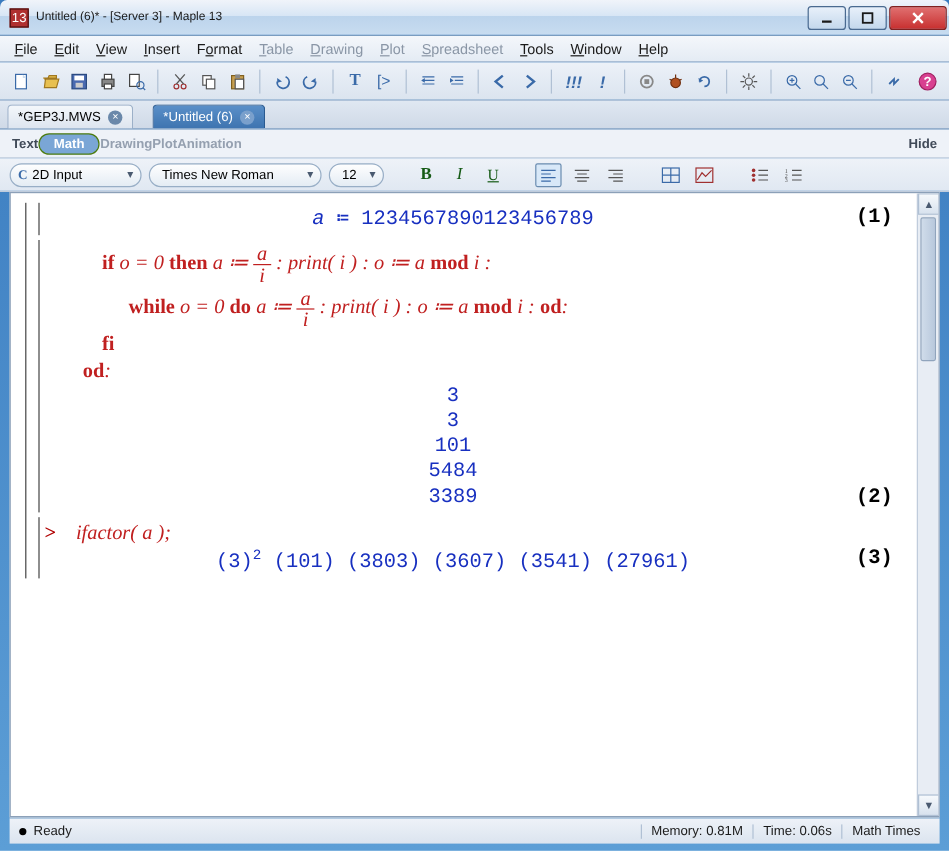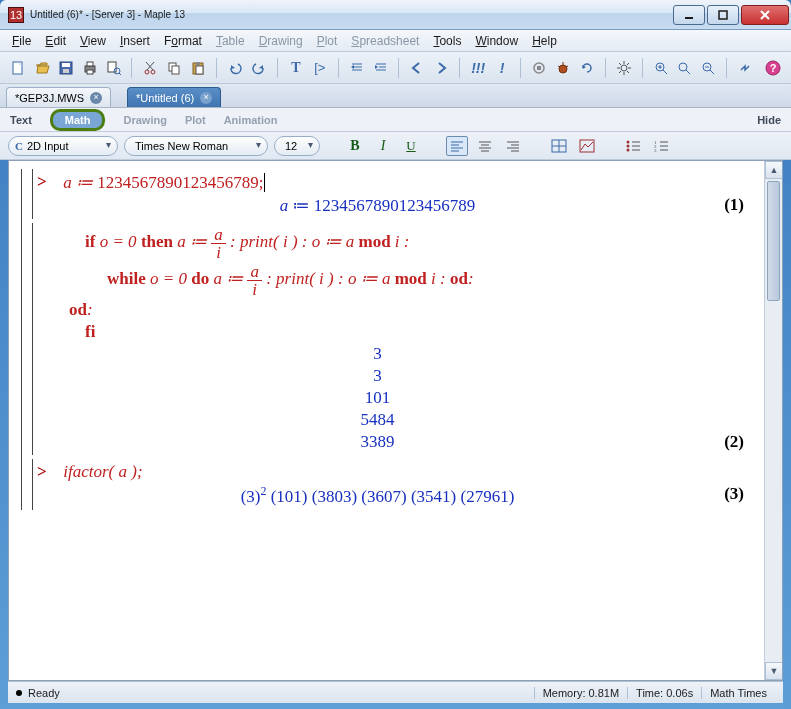--- a/index.html
+++ b/index.html
@@ -105,32 +105,31 @@
     font-size:9px; line-height:1;
   }
   .doctab.active .closex { background:#7aa0cc; }
   
   .ctxbar {
     background: #eef2f8;
     height:24px;
     display:flex; align-items:center;
     padding: 0 10px;
     border-bottom:1px solid #c0ccdc;
-    gap: 18px;
     font-size:11px;
     font-weight:bold;
     color:#404a58;
   }
   .ctxbar .ctxitem { cursor:pointer; }
   .ctxbar .ctxpill {
     background:#7aa6d6;
     color:#fff;
     padding:2px 12px;
     border-radius:10px;
-    border:3px solid #4d7c0f;
+    border:1px solid #4d7c0f;
   }
   .ctxbar .spacer { flex:1; }
   
   .fmtbar {
     background: linear-gradient(to bottom,#eef2f8,#e0e8f2);
     height:28px;
     display:flex; align-items:center;
     padding: 0 8px;
     gap:6px;
     border-bottom:1px solid #c0ccdc;
@@ -191,21 +190,21 @@
     color:#b00000;
     font-weight:bold;
     font-family: "Times New Roman", serif;
     display:inline-block;
     width:22px;
     vertical-align:top;
   }
   .mline { padding: 1px 0; white-space:nowrap; position:relative; }
   .red { color:#c02020; font-style:italic; }
   .redkw { color:#c02020; font-weight:bold; font-style:normal; }
-  .blue { color:#1830c0; }
+  .blue { color:#1830c0;font-family:Liberation Mono, monospace; }
   .heading { font-size:18px; color:#000; }
   .cursor { border-left:1px solid #000; margin-left:1px; animation:blink 1.2s infinite;}
   @keyframes blink {50%{opacity:0;}}
   .outnum {
     position:absolute; right:14px;
     font-weight:bold;
     color:#000;
   }
   .center { text-align:center; padding-right:40px; }
   .frac { display:inline-block; text-align:center; vertical-align:middle; line-height:1;}
@@ -553,44 +552,41 @@
         <line x1="7" y1="11" x2="15" y2="11" stroke="#555"></line>
       </svg>
     </div>
 </div>
 
 <div class="docwrap">
   <div class="docbody">
     <div class="section-brace">
 
       <div class="execgrp">
-        <div class="mline"><span class="prompt">&gt;</span>
-          <span class="red ital"><span class="ital">a</span> ≔ <span style="font-style:normal">1234567890123456789;</span></span><span class="cursor"></span>
-        </div>
         <div class="mline center blue">
           <span class="ital">a</span> ≔ <span>1234567890123456789</span>
           <span class="outnum">(1)</span>
         </div>
       </div>
 
       <div class="execgrp">
         <div class="mline" style="padding-left:48px;">
           <span class="red"><span class="redkw">if</span> <span class="ital">o</span> = 0 <span class="redkw">then</span> <span class="ital">a</span> ≔ 
             <span class="frac"><span class="num ital">a</span><span class="den ital">i</span></span>
              : <span class="ital">print</span>( <span class="ital">i</span> ) : <span class="ital">o</span> ≔ <span class="ital">a</span> <span class="redkw">mod</span> <span class="ital">i</span> :
           </span>
         </div>
         <div class="mline" style="padding-left:70px;">
           <span class="red"><span class="redkw">while</span> <span class="ital">o</span> = 0 <span class="redkw">do</span>  <span class="ital">a</span> ≔ 
             <span class="frac"><span class="num ital">a</span><span class="den ital">i</span></span>
              : <span class="ital">print</span>( <span class="ital">i</span> ) : <span class="ital">o</span> ≔ <span class="ital">a</span> <span class="redkw">mod</span> <span class="ital">i</span> : <span class="redkw">od</span>:
           </span>
         </div>
+        <div class="mline" style="padding-left:48px;"><span class="redkw">fi</span></div>
         <div class="mline" style="padding-left:32px;"><span class="red"><span class="redkw">od</span>:</span></div>
-        <div class="mline" style="padding-left:48px;"><span class="redkw">fi</span></div>
         <div class="mline center blue">3</div>
         <div class="mline center blue">3</div>
         <div class="mline center blue">101</div>
         <div class="mline center blue">5484</div>
         <div class="mline center blue">
           <span>3389</span>
           <span class="outnum">(2)</span>
         </div>
       </div>
 

